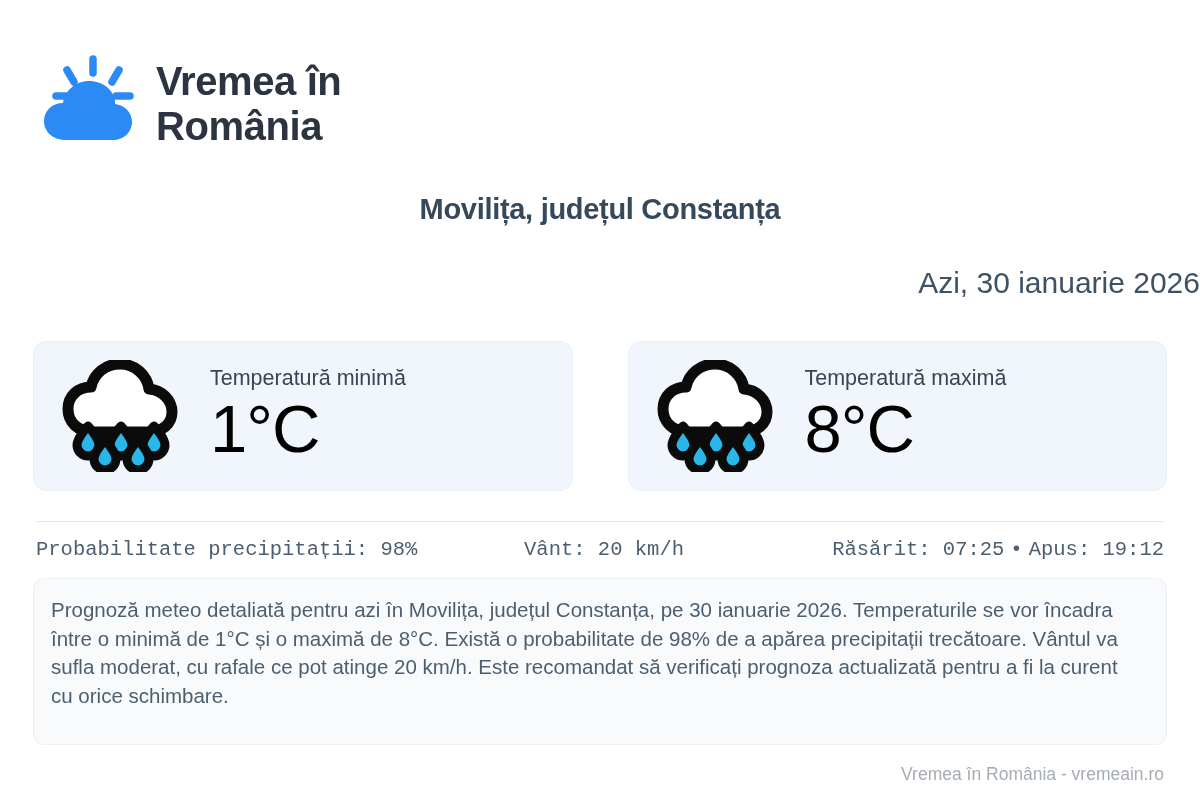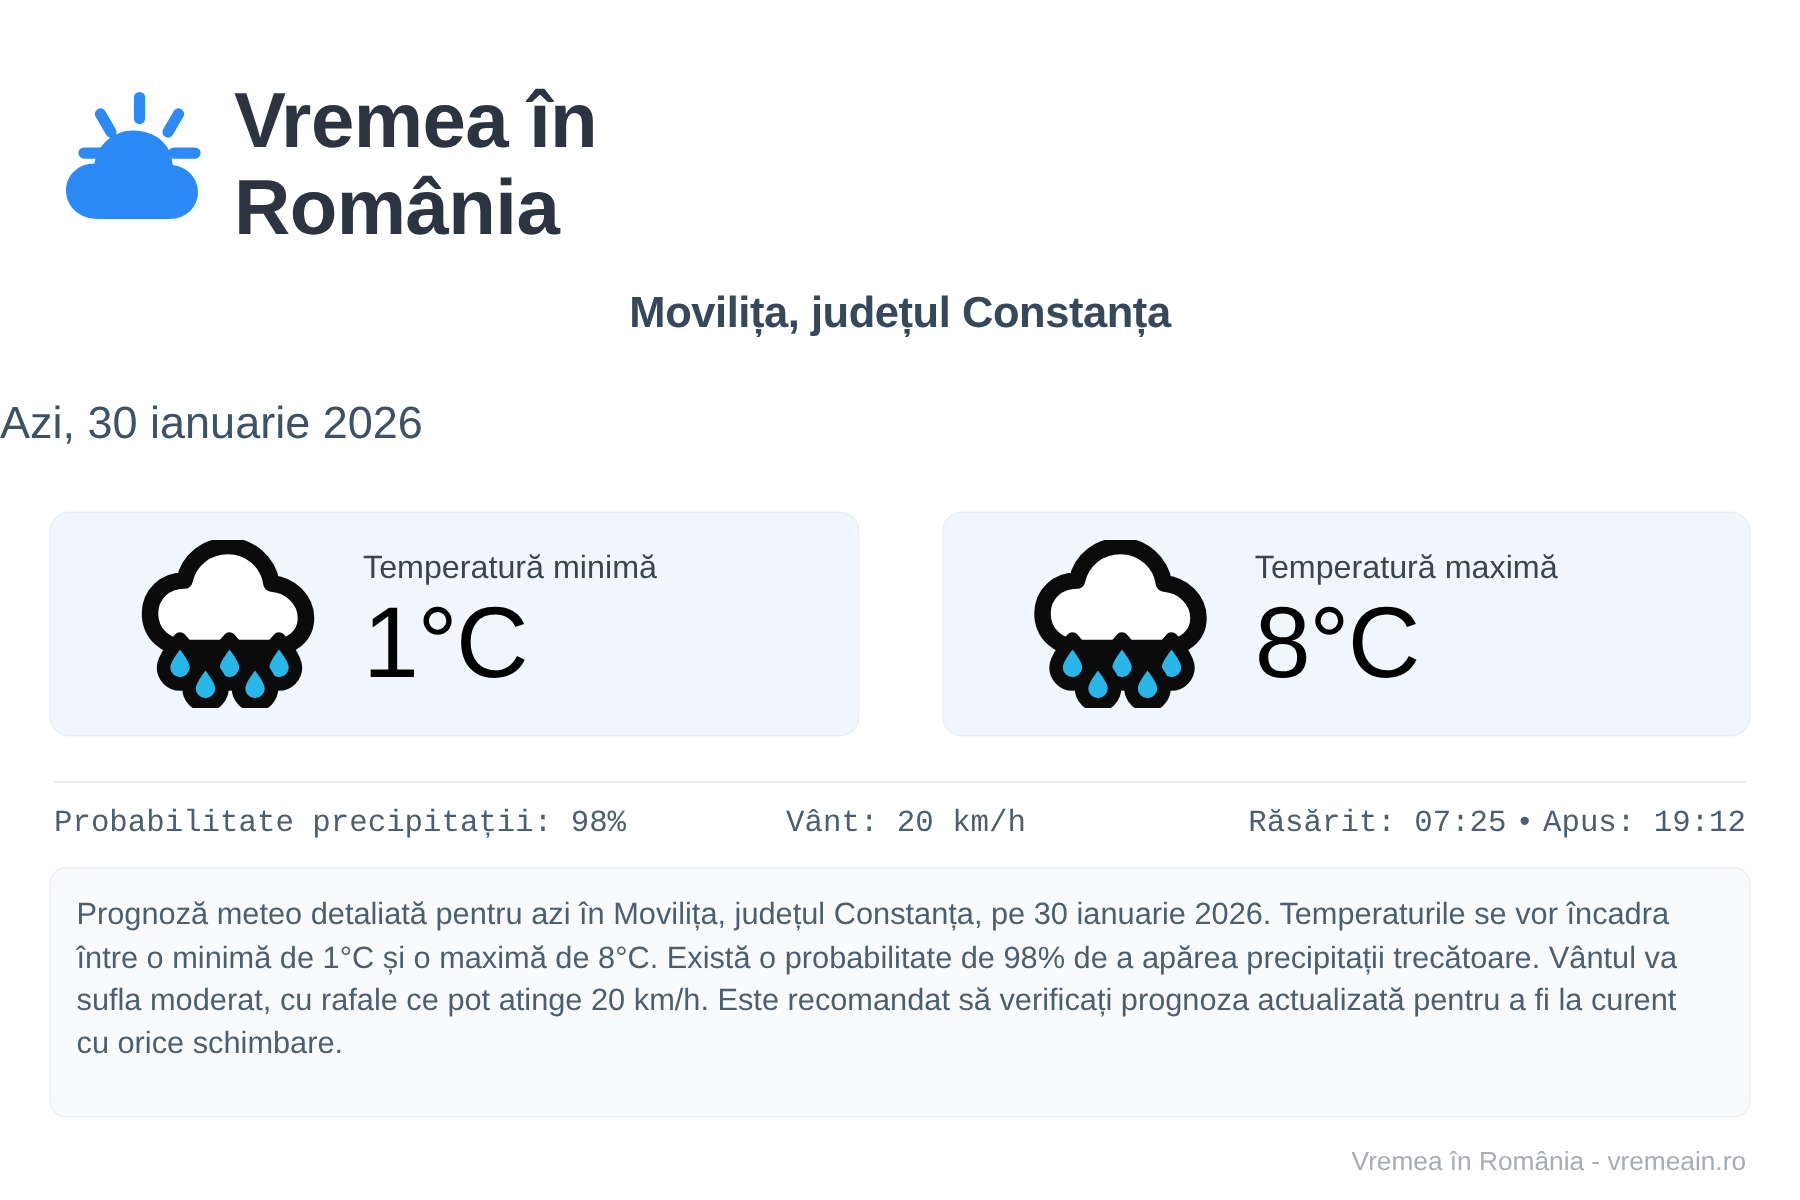--- a/index.html
+++ b/index.html
@@ -15,42 +15,42 @@
   .page { position: relative; width: 1200px; height: 800px; }
 
   
   .brand {
     position: absolute;
     left: 36px; top: 52px;
     display: flex; align-items: center; gap: 16px;
   }
   .brand-mark { width: 104px; height: 104px; flex: none; }
   .brand-text {
-    font-size: 52px;
+    font-size: 40px;
     font-weight: bold;
     line-height: 1.12;
     color: #2b3440;
     letter-spacing: -0.4px;
     white-space: pre-line;
   }
 
   
   .location-title {
     position: absolute;
     left: 0; right: 0; top: 193px;
     text-align: center;
     font-size: 29px;
     font-weight: bold;
     color: #36495a;
     letter-spacing: -0.3px;
   }
   .date-sub {
     position: absolute;
     left: 0; right: 0; top: 266px;
-    text-align: left;
+    text-align: right;
     font-size: 30px;
     font-weight: normal;
     color: #3e5266;
   }
 
   
   .cards {
     position: absolute;
     left: 33px; top: 341px;
     width: 1134px;
@@ -58,21 +58,21 @@
     gap: 55px;
   }
   .temp-card {
     flex: 1 1 0;
     height: 150px;
     background: #f1f6fc;
     border: 1px solid #e8eff8;
     border-radius: 13px;
     display: flex;
     align-items: center;
-    padding: 0 22px 0 58px;
+    padding: 0 22px 0 26px;
     gap: 28px;
   }
   .temp-icon { width: 122px; height: 112px; flex: none; }
   .temp-body { display: flex; flex-direction: column; justify-content: center; }
   .temp-label {
     font-size: 21.5px;
     color: #39454f;
     line-height: 1.1;
     margin-bottom: 2px;
   }

